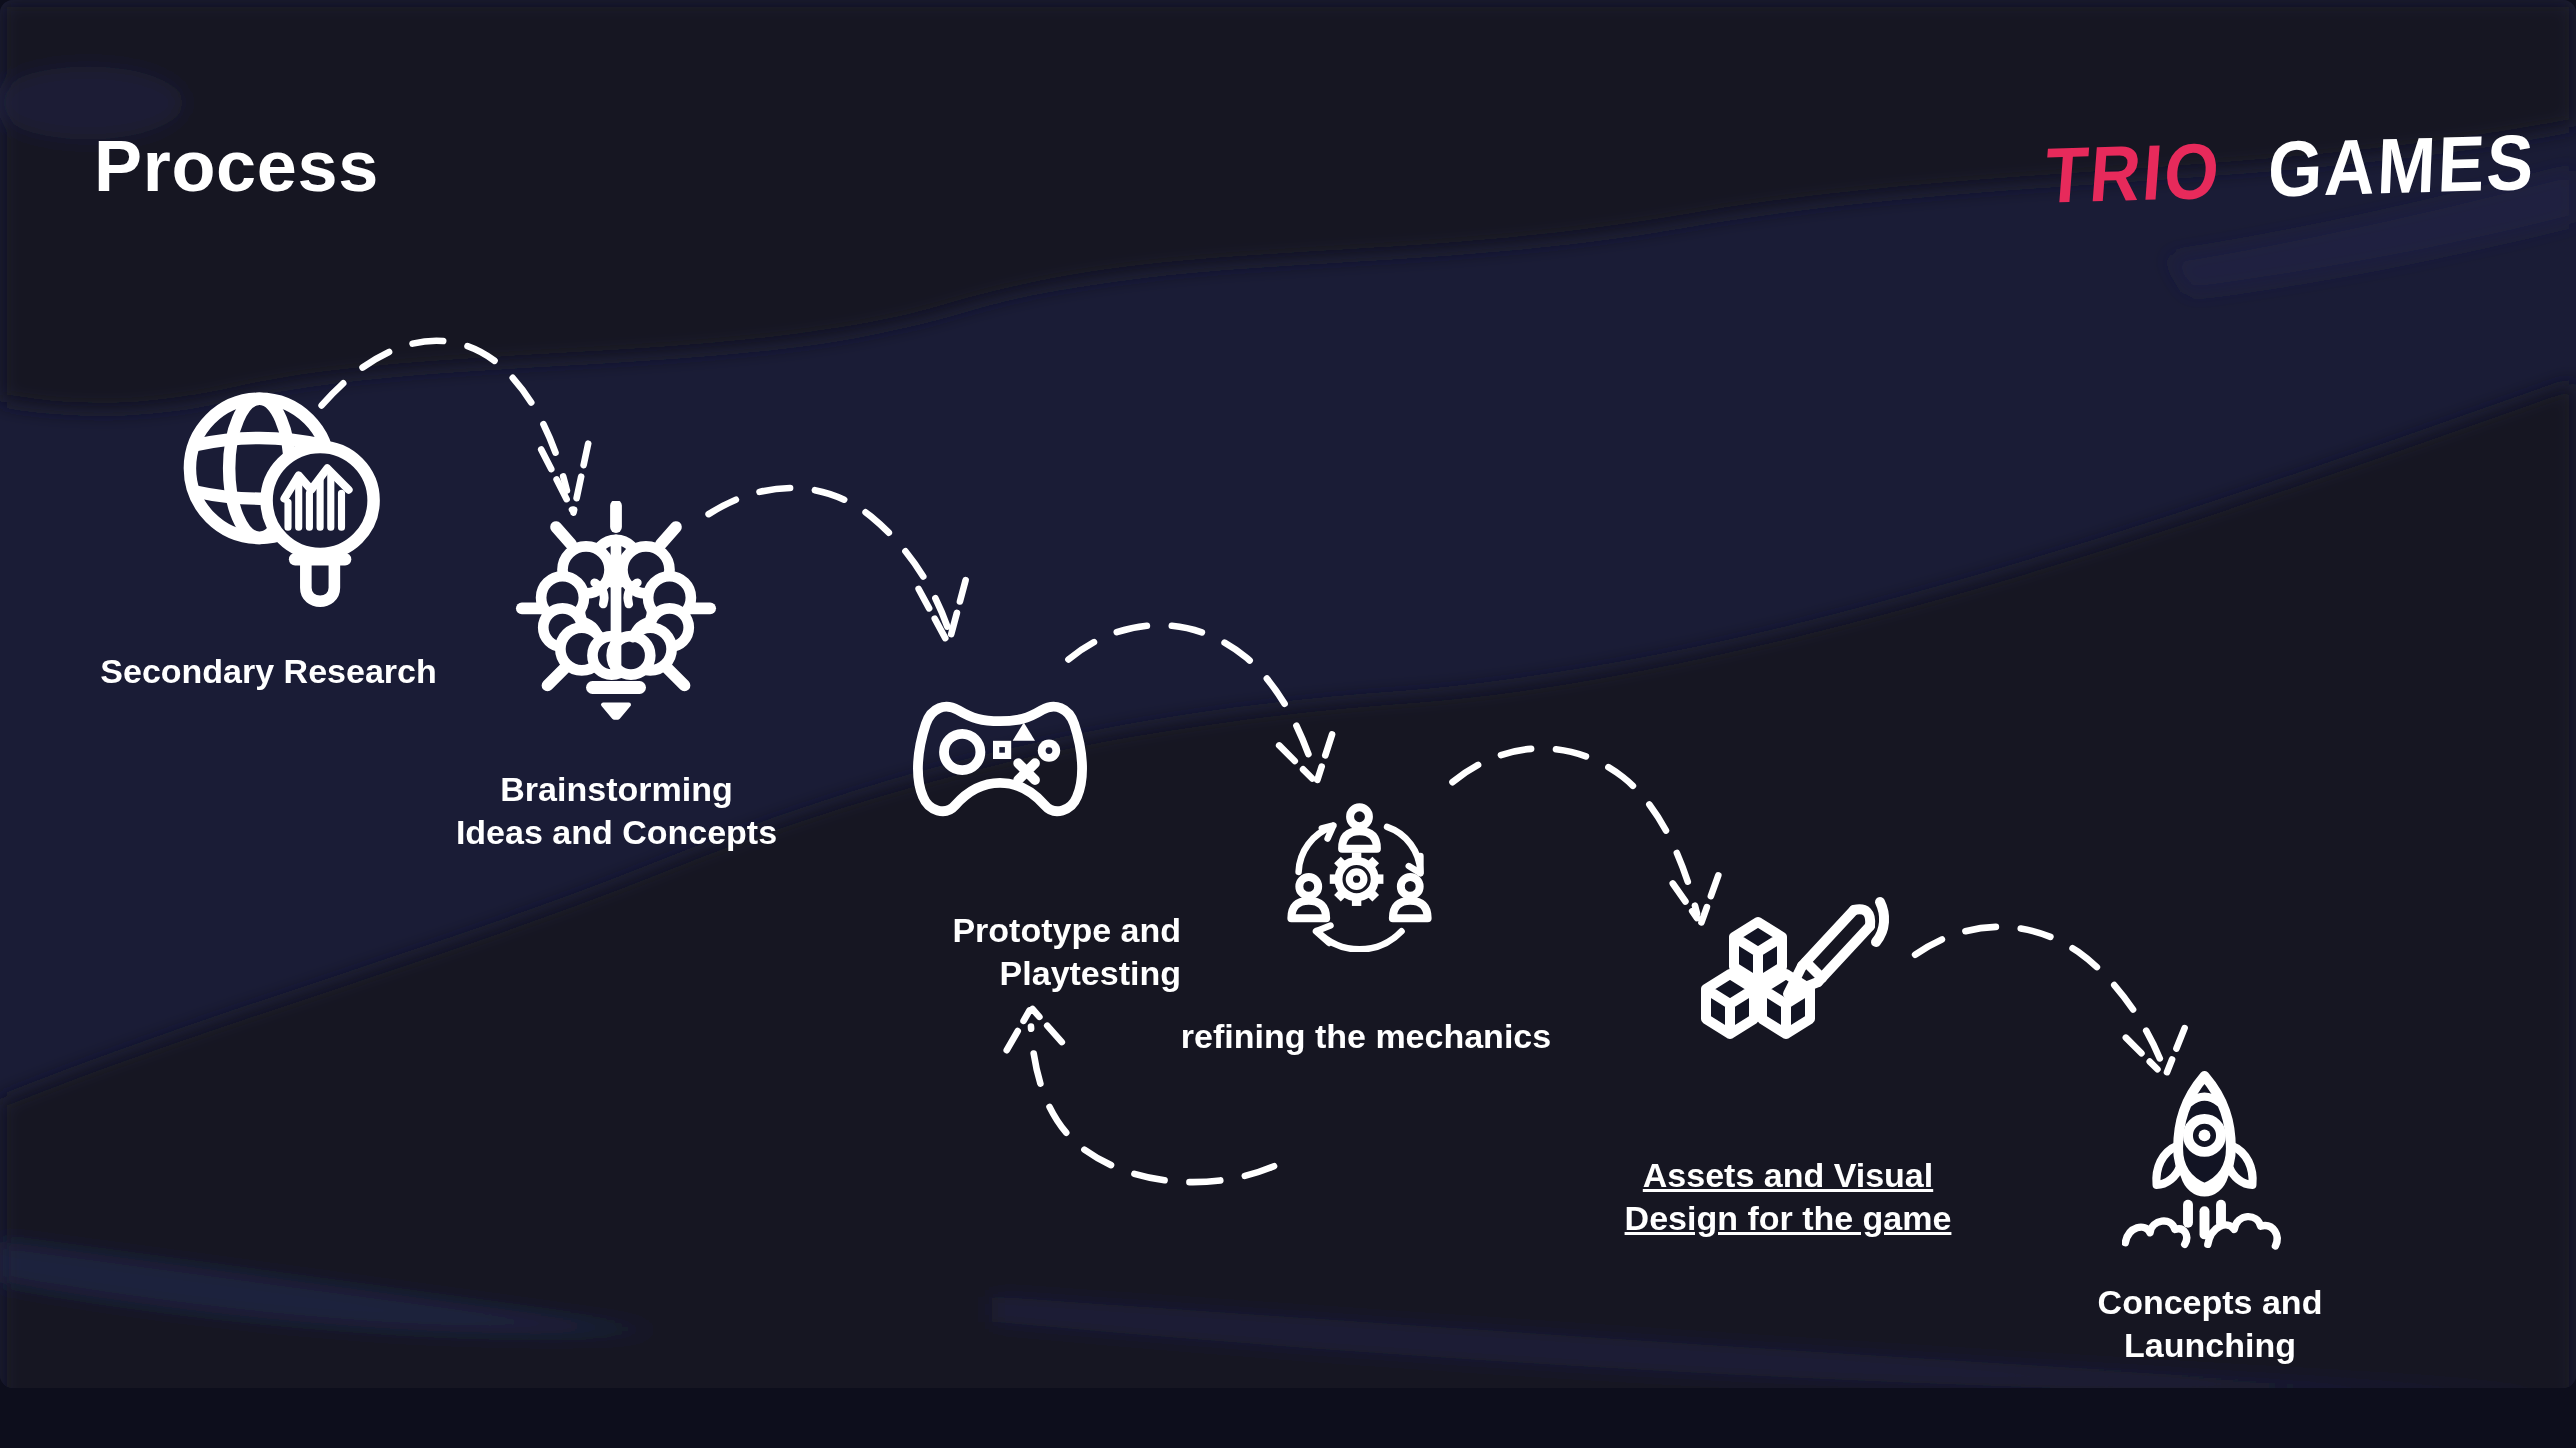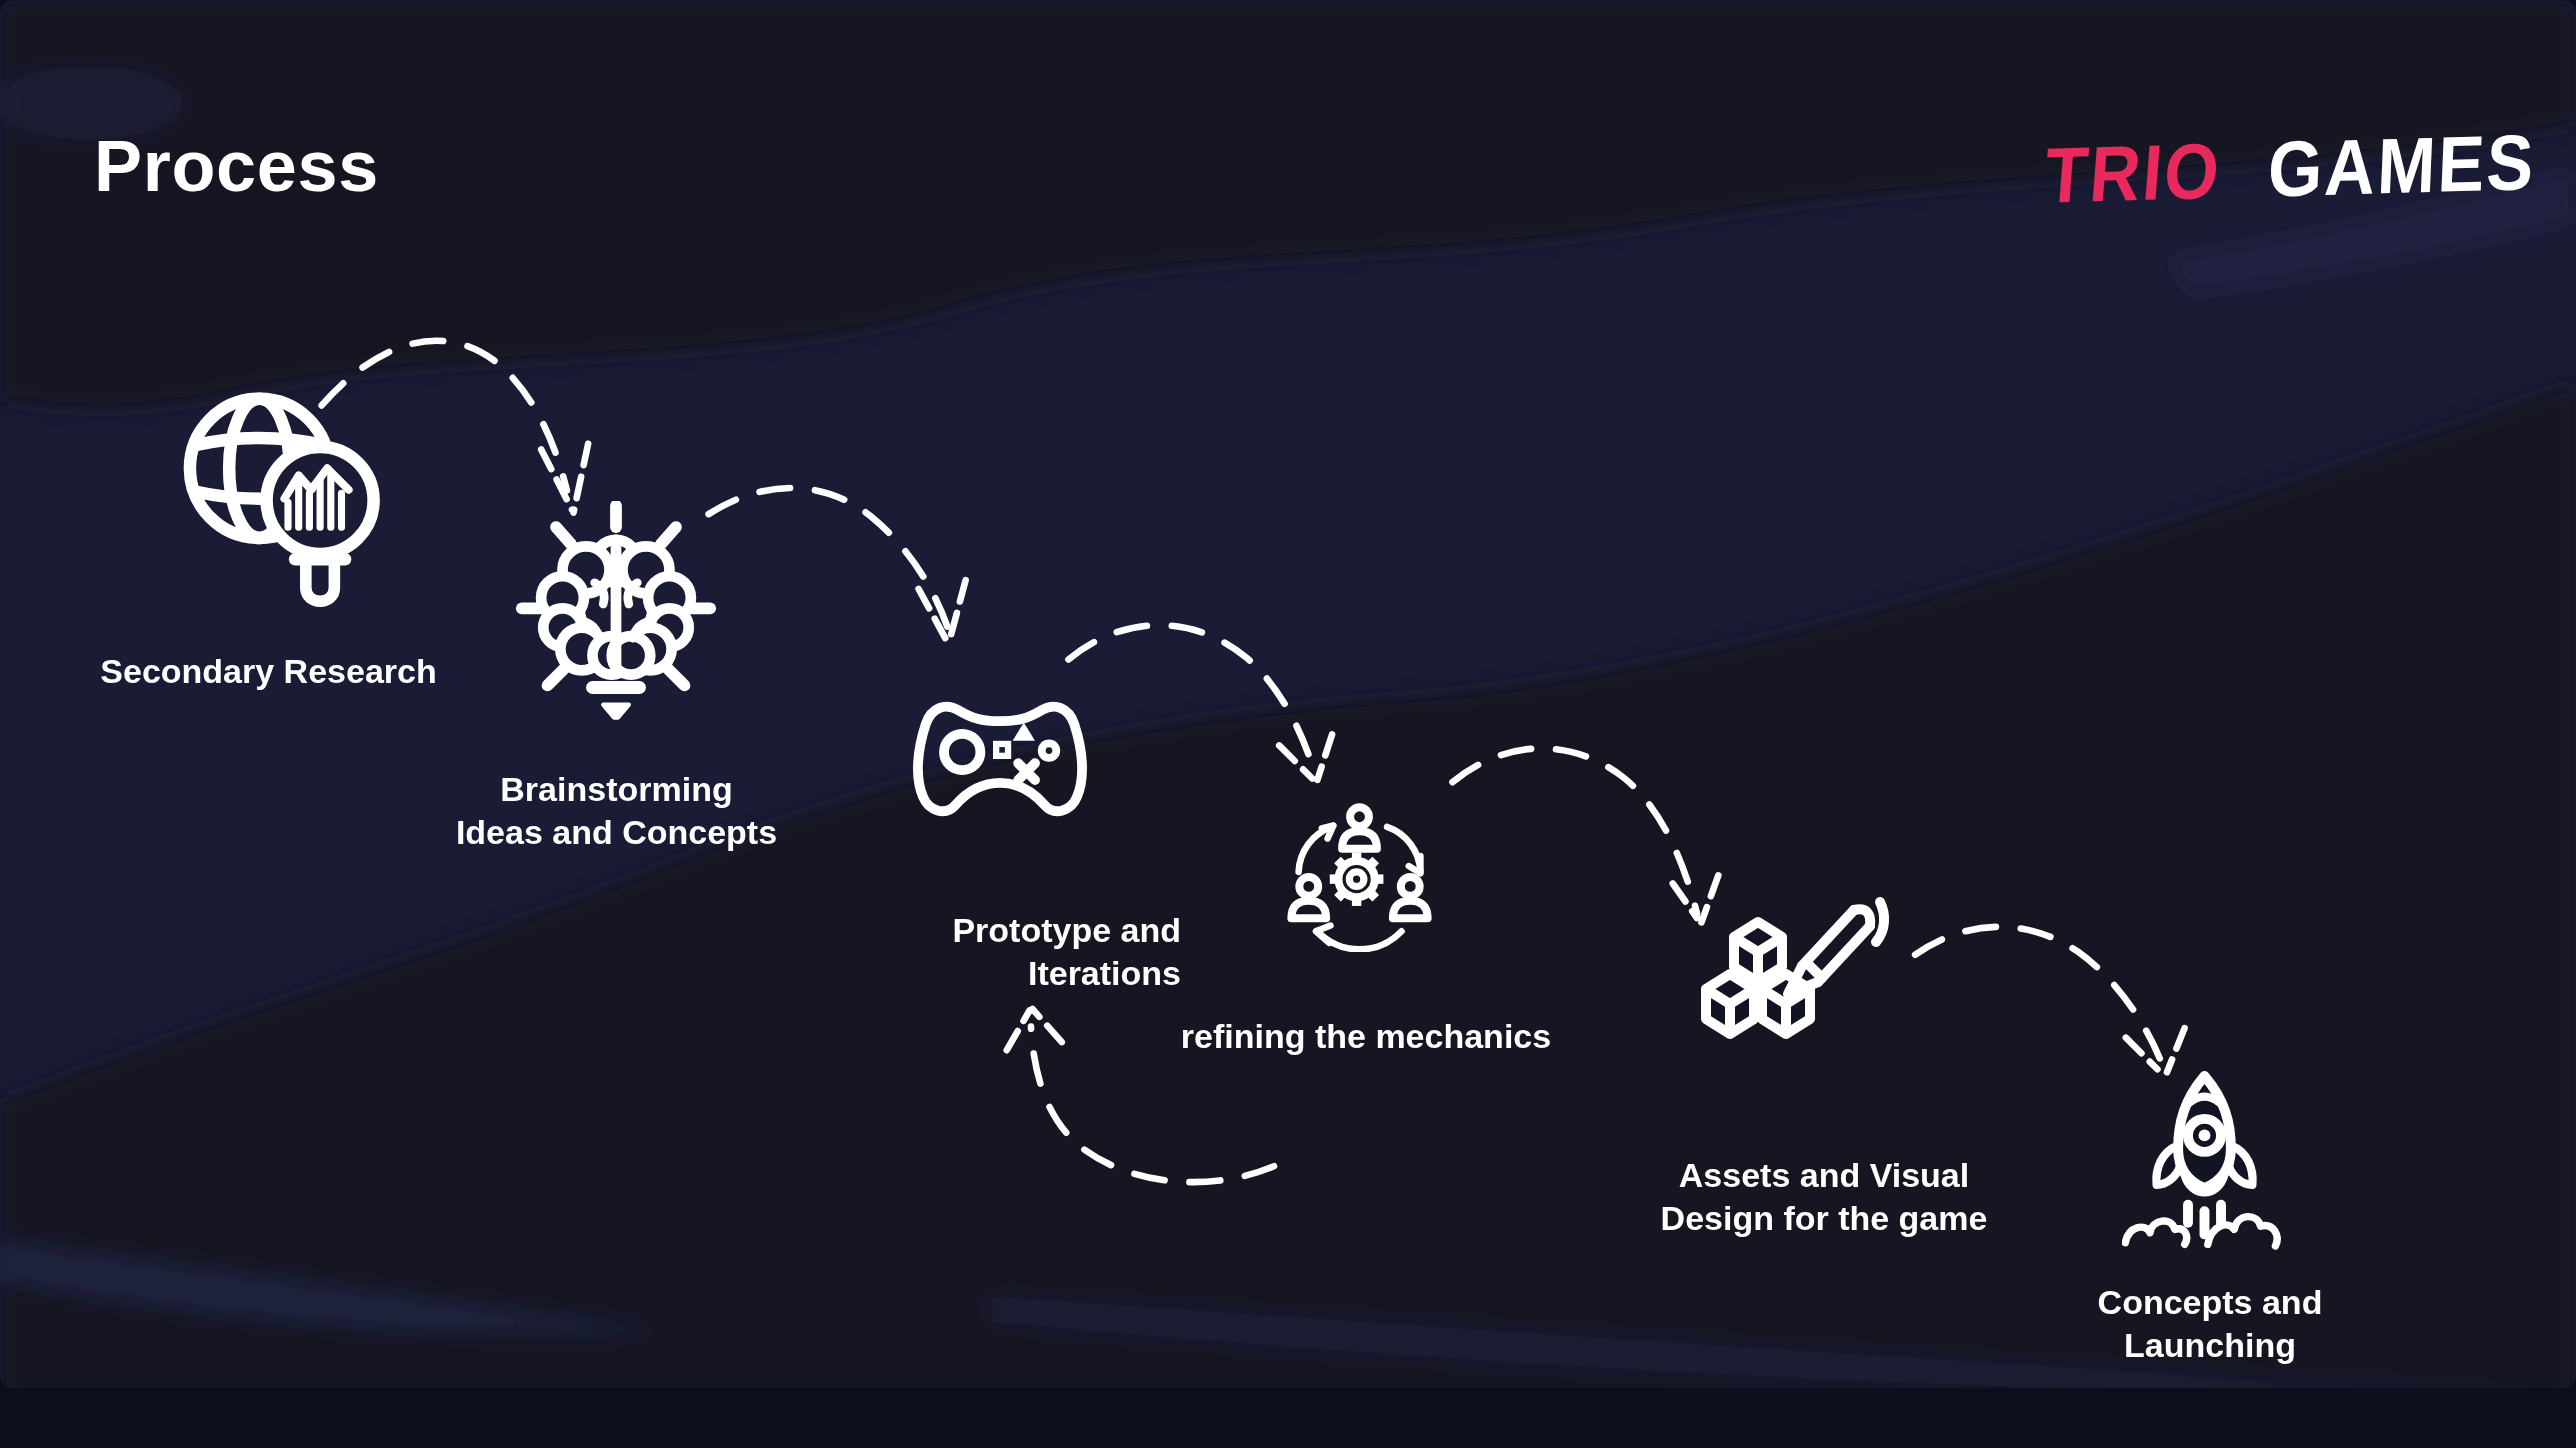--- a/index.html
+++ b/index.html
@@ -230,26 +230,26 @@
   <div class="label" style="left:70px;top:650px;width:397px;">
     <span>Secondary Research</span>
       <span></span>
   </div>
   <div class="label" style="left:433px;top:768px;width:367px;">
     <span>Brainstorming</span>
       <span>Ideas and Concepts</span>
   </div>
   <div class="label" style="left:814px;top:909px;width:367px;text-align:right;">
     <span>Prototype and</span>
-      <span>Iterations</span>
+      <span>Playtesting</span>
   </div>
   <div class="label" style="left:1131px;top:1015px;width:470px;">
       <span>refining the mechanics</span>
   </div>
-  <div class="label" style="left:1611px;top:1154px;width:426px;">
+  <div class="label" style="left:1575px;top:1154px;width:426px;text-decoration:underline;">
     <span>Assets and Visual</span>
       <span>Design for the game</span>
   </div>
   <div class="label" style="left:2019px;top:1281px;width:382px;">
     <span>Concepts and</span>
       <span>Launching</span>
   </div>
 
 </div>
 

